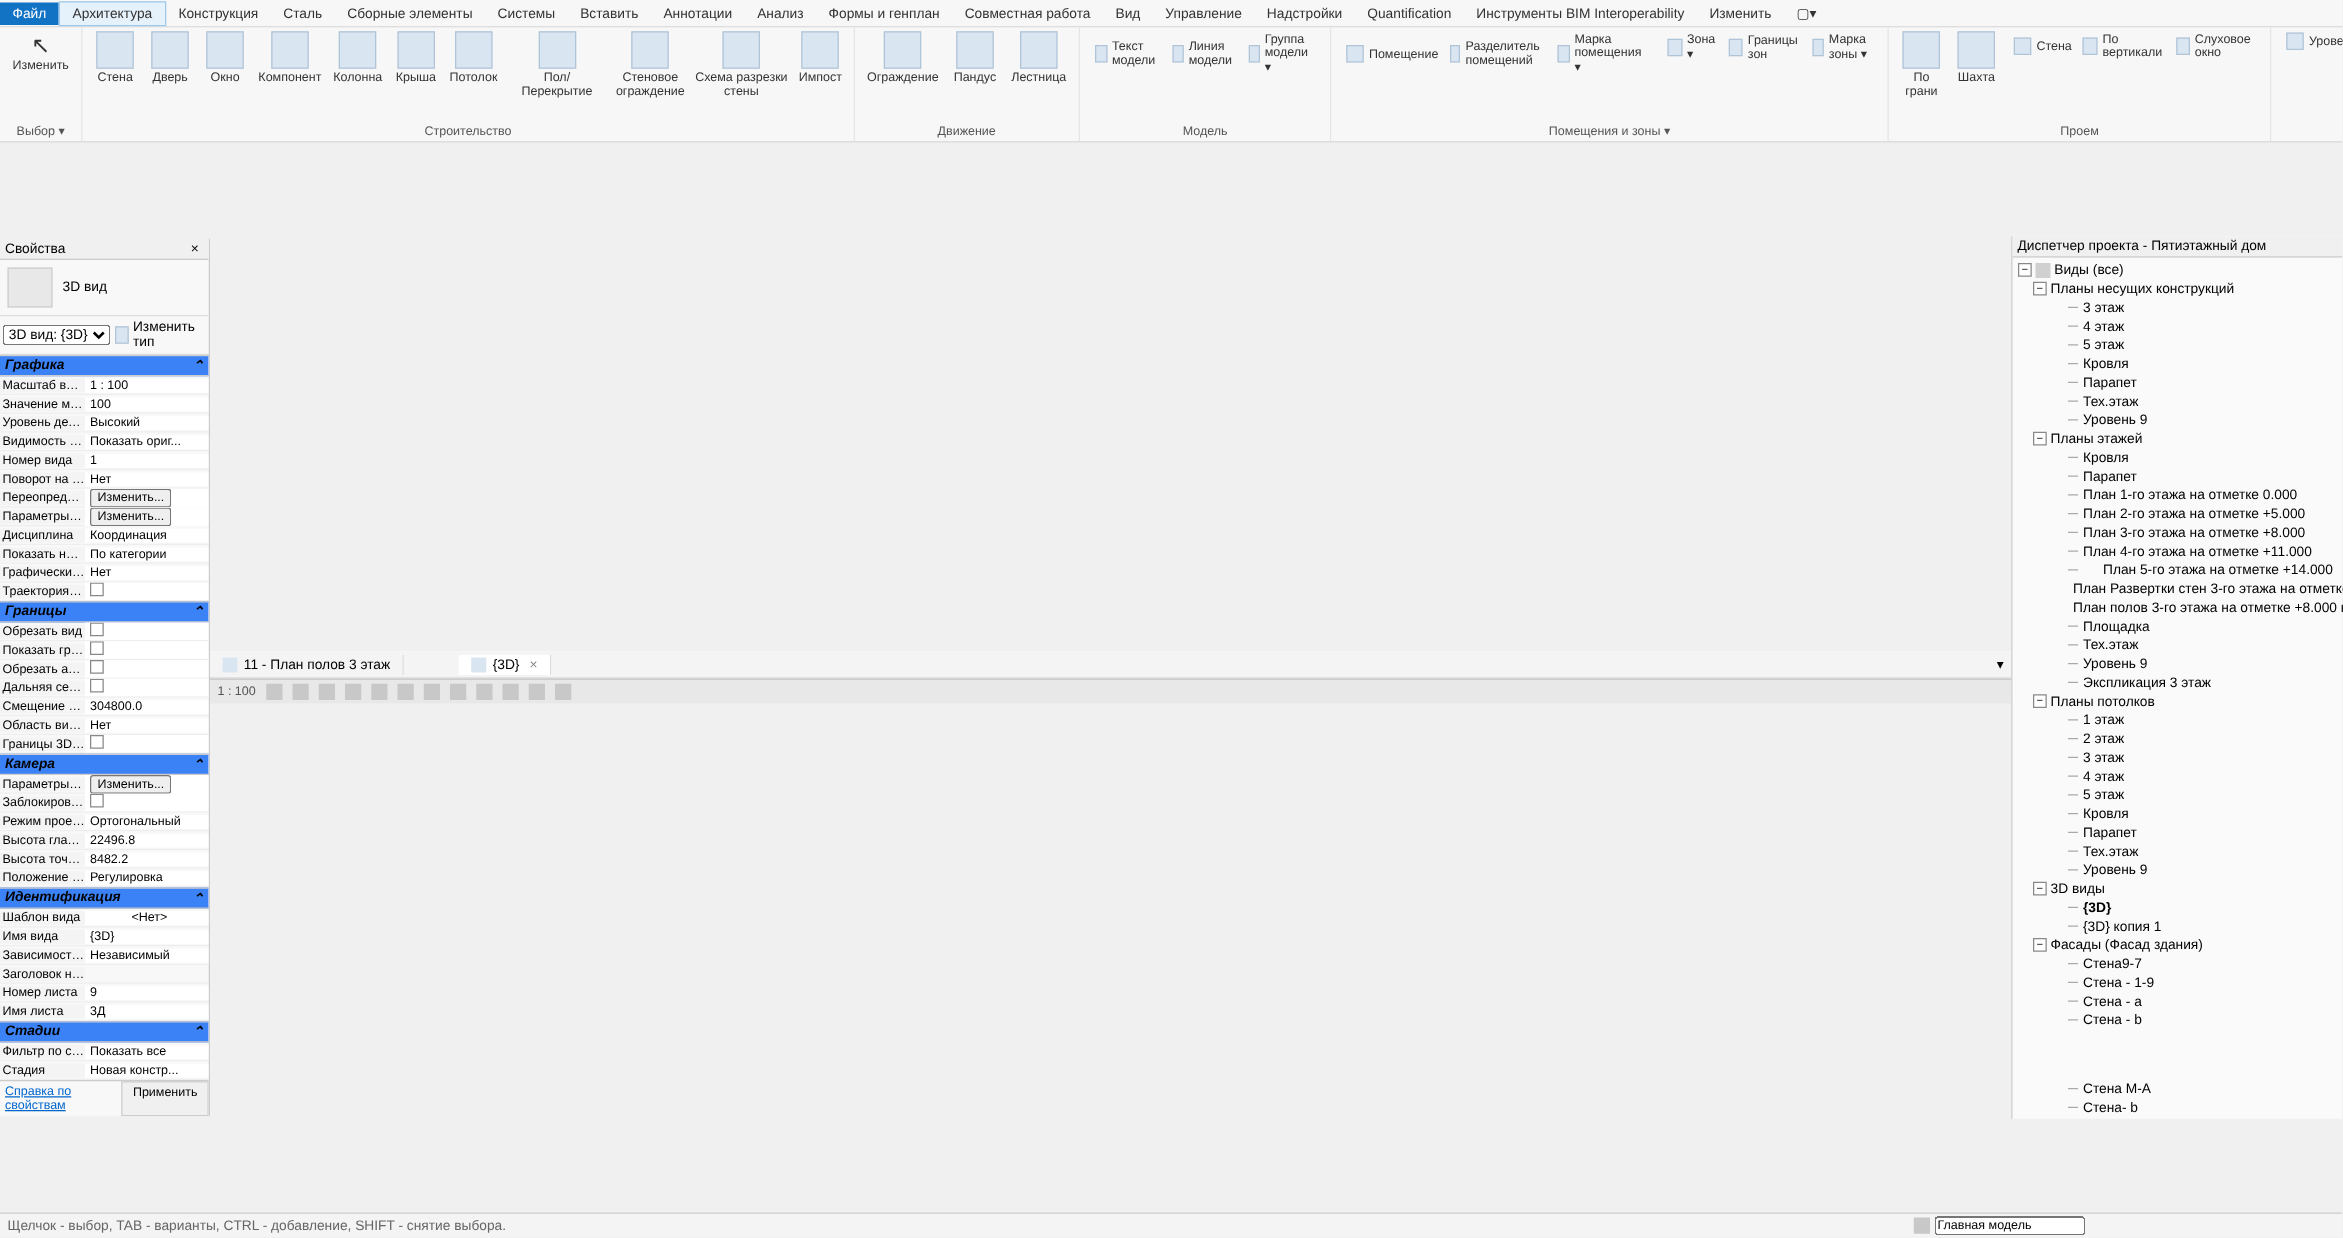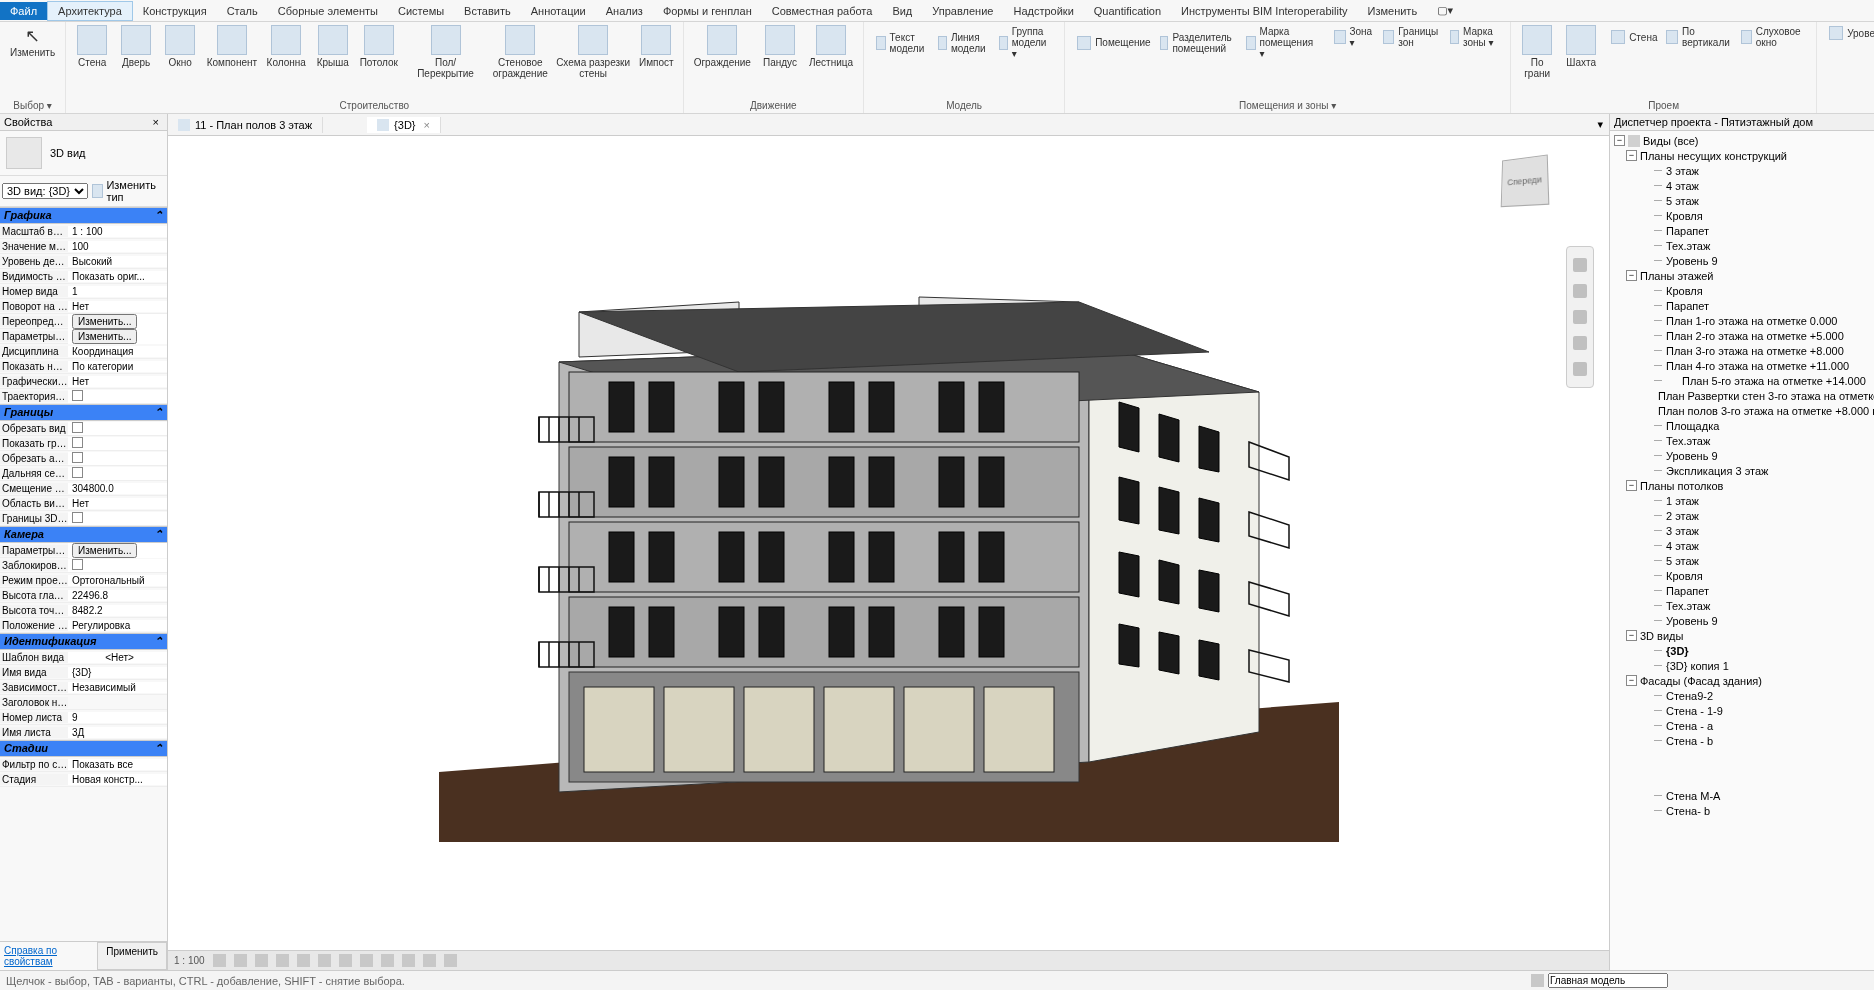--- a/index.html
+++ b/index.html
@@ -12,21 +12,21 @@
 .ribbon-group { display: flex; flex-direction: column; border-right: 1px solid #e5e5e5; padding: 1px 4px; }
 .ribbon-group .items { display: flex; flex: 1; align-items: flex-start; }
 .ribbon-group .label { text-align: center; font-size: 10px; color: #555; padding: 1px 0; }
 .rb-btn { display: flex; flex-direction: column; align-items: center; justify-content: flex-start; padding: 2px 6px; cursor: pointer; min-width: 44px; }
 .rb-btn .ico { width: 30px; height: 30px; background: #d9e5f0; border: 1px solid #b0c4d8; margin-bottom: 2px; }
 .rb-btn .txt { font-size: 10px; color: #333; text-align: center; line-height: 11px; }
 .rb-small { display: flex; align-items: center; padding: 1px 4px; cursor: pointer; }
 .rb-small .ico-s { width: 14px; height: 14px; background: #d9e5f0; border: 1px solid #b0c4d8; margin-right: 4px; }
 .rb-small .txt { font-size: 10px; color: #333; }
 .rb-col { display: flex; flex-direction: row; padding: 2px 4px; gap: 1px; }
-.workspace { flex: 1; display: flex; overflow: hidden; }
+.workspace { flex: 1; display: flex; overflow: hidden; align-items: center; }
 .prop-panel { width: 168px; background: #f8f8f8; border-right: 1px solid #ccc; display: flex; flex-direction: column; overflow: hidden; }
 .prop-title { display: flex; align-items: center; justify-content: space-between; padding: 2px 4px; background: #f0f0f0; border-bottom: 1px solid #ccc; }
 .prop-close { cursor: pointer; padding: 0 4px; }
 .prop-header { display: flex; align-items: center; padding: 6px; border-bottom: 1px solid #ddd; }
 .prop-header .cube { width: 36px; height: 32px; background: #e8e8e8; border: 1px solid #ccc; margin-right: 8px; }
 .prop-row-top { display: flex; padding: 2px; border-bottom: 1px solid #ddd; align-items: center; }
 .prop-row-top select { flex: 1; font-size: 11px; }
 .prop-edit-type { font-size: 10px; padding: 1px 4px; cursor: pointer; display: flex; align-items: center; }
 .prop-edit-type .ico-s { width: 14px; height: 14px; background: #d9e5f0; border: 1px solid #b0c4d8; margin-right: 3px; }
 .prop-body { flex: 1; overflow-y: auto; }
@@ -780,21 +780,21 @@
             <span>{3D} копия 1</span>
           </div>
         </div>
       <div class="tree-node" style="padding-left:14px">
           <span class="toggle">−</span>
           <span>Фасады (Фасад здания)</span>
         </div>
       <div id="elev-items">
           <div class="tree-node" style="padding-left: 42px;">
             <span class="bullet"></span>
-            <span>Стена9-2</span>
+            <span>Стена9-7</span>
           </div>
           <div class="tree-node" style="padding-left: 42px;">
             <span class="bullet"></span>
             <span>Стена - 1-9</span>
           </div>
           <div class="tree-node" style="padding-left: 42px;">
             <span class="bullet"></span>
             <span>Стена - a</span>
           </div>
           <div class="tree-node" style="padding-left: 42px;">

